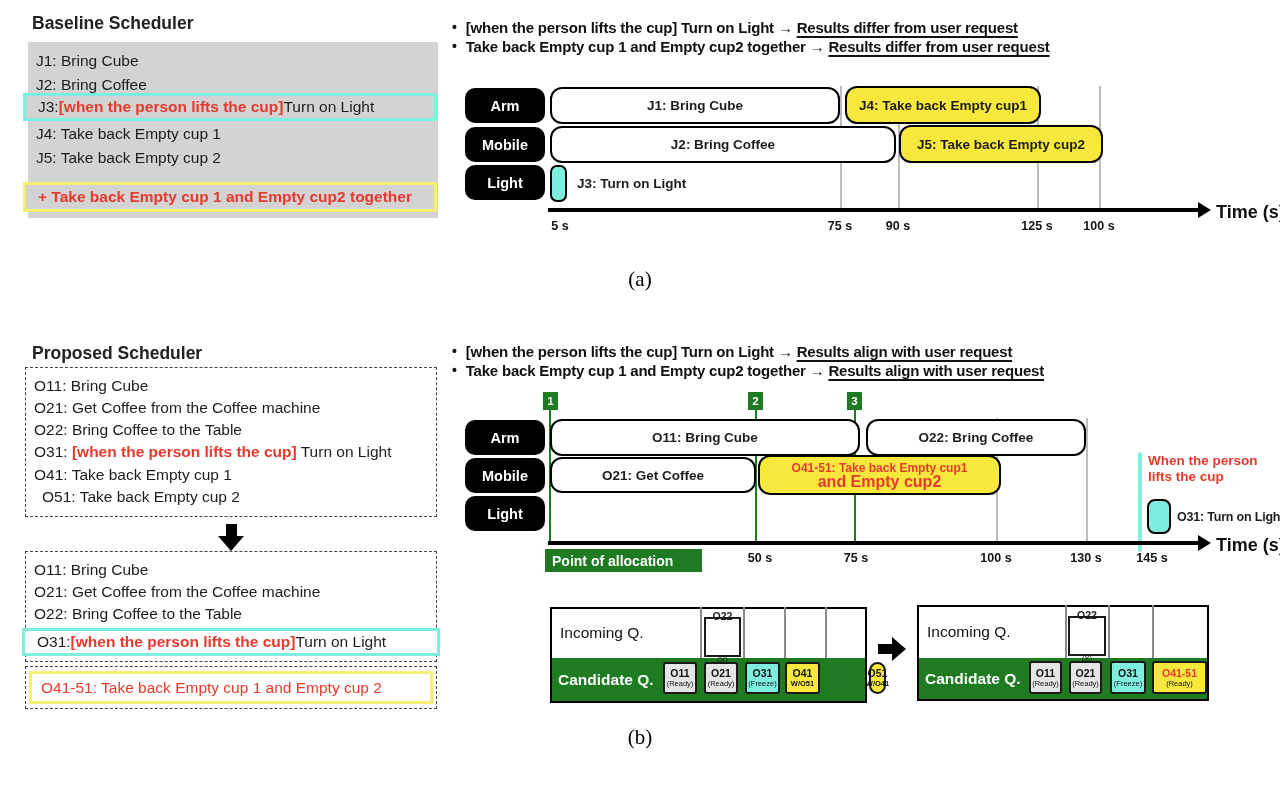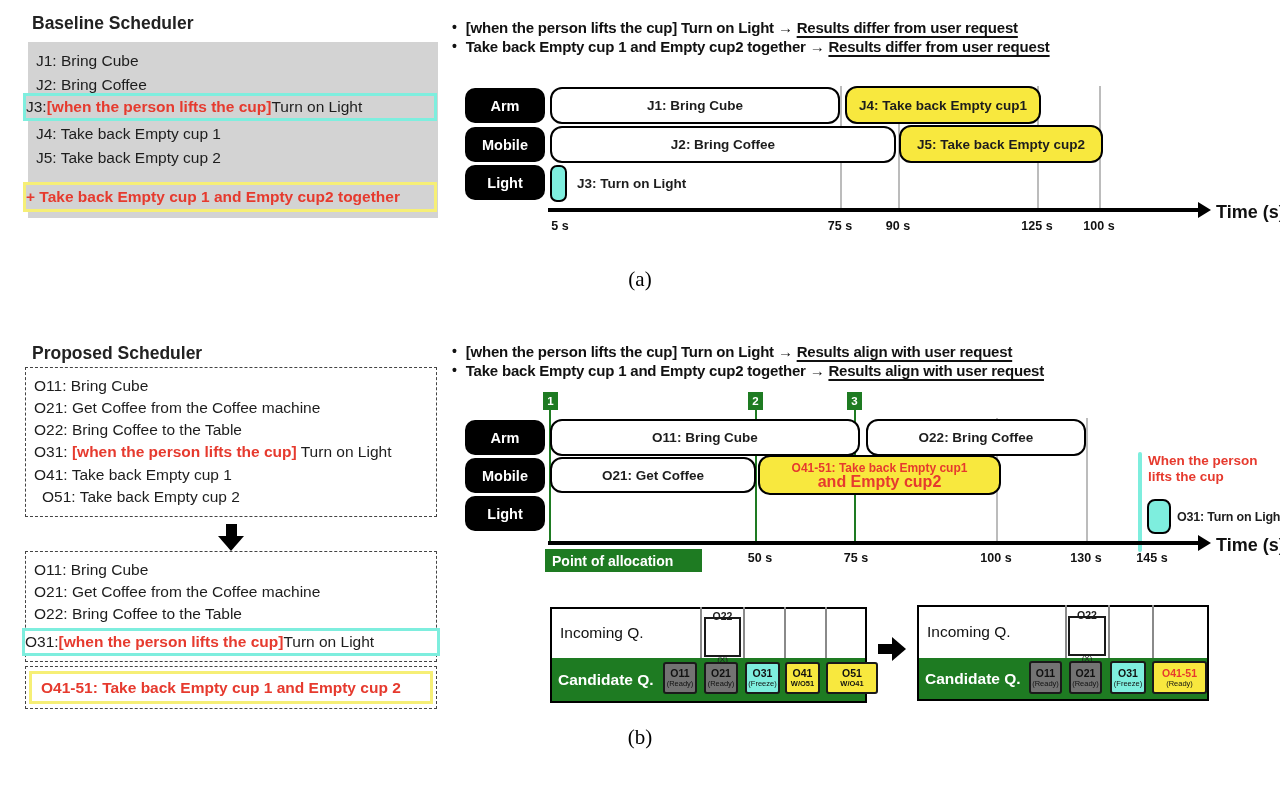--- a/index.html
+++ b/index.html
@@ -14,21 +14,21 @@
   html,body{margin:0;padding:0;background:#fff;}
   .stage{
     position:relative;width:1280px;height:788px;background:#fff;overflow:hidden;
     font-family:"Liberation Sans", sans-serif;color:#1d1d1d;
   }
   .abs{position:absolute;}
   .sched-title{font-size:17.5px;font-weight:600;color:#222;}
   .list-item{font-size:15.5px;font-weight:500;color:#1d1d1d;white-space:nowrap;}
   .red{color:var(--red);}
   .graybox{background:var(--gray-panel);}
-  .hl-line{display:flex;align-items:center;white-space:nowrap;font-size:15.5px;font-weight:500;box-sizing:border-box;}
+  .hl-line{display:flex;align-items:center;padding-left:12px;white-space:nowrap;font-size:15.5px;font-weight:500;box-sizing:border-box;}
   .hl-cyan{border:3px solid var(--cyan);}
   .hl-yellow{border:3px solid var(--yellow-border);}
   .dashedbox{border:1.6px dashed #444;box-sizing:border-box;background:#fff;}
   .bullet{display:flex;gap:9px;font-size:15px;font-weight:600;color:#111;white-space:nowrap;letter-spacing:-0.2px;}
   .bullet .dot{font-size:14px;}
   .result{text-decoration:underline;text-underline-offset:3px;text-decoration-thickness:1.5px;}
   .pill{background:#000;color:#fff;border-radius:10px;display:flex;align-items:center;justify-content:center;font-size:14.5px;font-weight:600;z-index:2;}
   .taskbox{border:2.5px solid #000;border-radius:12px;background:#fff;display:flex;align-items:center;justify-content:center;font-size:13.5px;font-weight:700;z-index:2;box-sizing:border-box;white-space:nowrap;}
   .taskbox.yellow{background:var(--yellow);}
   .smallblock{border:2.5px solid #000;border-radius:7px;background:var(--cyan);z-index:2;box-sizing:border-box;}
@@ -42,21 +42,21 @@
   .tick{transform:translateX(-50%);font-size:12.5px;font-weight:600;color:#111;white-space:nowrap;}
   .marker{background:var(--green);color:#fff;display:flex;align-items:center;justify-content:center;font-size:11.5px;font-weight:700;z-index:2;}
   .poa{background:var(--green);color:#fff;font-size:14px;font-weight:600;display:flex;align-items:center;padding-left:7px;box-sizing:border-box;white-space:nowrap;}
   .annot{color:var(--red);font-size:13.5px;font-weight:700;line-height:16px;white-space:nowrap;}
   .caption{font-family:"Liberation Serif", serif;font-size:21px;color:#000;text-align:center;}
   .qtable{border:2px solid #000;background:#fff;box-sizing:border-box;}
   .qrow-label{font-size:15.5px;font-weight:500;color:#111;display:flex;align-items:center;white-space:nowrap;}
   .qgreen{background:var(--green);}
   .qrow-label.white{color:#fff;font-weight:600;}
   .divider{width:1.5px;background:#8a8a8a;z-index:1;}
-  .qcell{border:2px solid #1a1a1a;border-radius:3px;background:#737373;display:flex;flex-direction:column;align-items:center;justify-content:center;z-index:2;box-sizing:border-box;}
+  .qcell{border:2px solid #1a1a1a;border-radius:3px;background:#e5e5e5;display:flex;flex-direction:column;align-items:center;justify-content:center;z-index:2;box-sizing:border-box;}
   .qcell .nm{font-size:10.5px;font-weight:700;line-height:11px;color:#111;}
   .qcell .st{font-size:7.5px;font-weight:400;line-height:9px;color:#111;}
   .qcell.cyan{background:var(--cyan);}
   .qcell.yellow{background:var(--yellow);}
   .qcell.yellow .nm.redname{color:var(--red);}
   .incoming-item{border:2px solid #1a1a1a;background:#fff;display:flex;flex-direction:column;align-items:center;justify-content:center;z-index:2;box-sizing:border-box;gap:33px;}
   .incoming-item .nm{font-size:10.5px;font-weight:700;line-height:11px;}
   .incoming-item .st{font-size:8px;line-height:9px;}
   .arrow-stem{background:#000;}
   .arrow-head-down{width:0;height:0;border-left:13px solid transparent;border-right:13px solid transparent;border-top:15px solid #000;}
@@ -134,21 +134,21 @@
   <div class="abs list-item" style="left:34px;top:561px;">O11: Bring Cube</div>
   <div class="abs list-item" style="left:34px;top:583px;">O21: Get Coffee from the Coffee machine</div>
   <div class="abs list-item" style="left:34px;top:605px;">O22: Bring Coffee to the Table</div>
   <div class="abs hl-line hl-cyan" style="left:22px;top:628px;width:418px;height:28px;background:#fff;">
     <span>O31: </span>
       <span class="red" style="font-weight:700;">[when the person lifts the cup]</span>
       <span> Turn on Light</span>
   </div>
   <div class="abs dashedbox" style="left:25px;top:666px;width:412px;height:43px;"></div>
   <div class="abs hl-line hl-yellow" style="left:29px;top:671px;width:404px;height:33px;background:#fff;padding-left:9px;">
-    <span class="red" style="font-weight:700;">O41-51: Take back Empty cup 1 and Empty cup 2</span>
+    <span class="red" style="font-weight:400;">O41-51: Take back Empty cup 1 and Empty cup 2</span>
   </div>
 
   <div class="abs bullet" style="left:452px;top:343px;">
     <span class="dot">•</span>
     <span><span>[when the person lifts the cup] Turn on Light</span> <span>→</span> <span class="result">Results align with user request</span></span>
   </div>
   <div class="abs bullet" style="left:452px;top:362px;">
     <span class="dot">•</span>
     <span><span>Take back Empty cup 1 and Empty cup2 together</span> <span>→</span> <span class="result">Results align with user request</span></span>
   </div>
@@ -215,21 +215,21 @@
     <span class="st">(Ready)</span>
   </div>
   <div class="abs qcell cyan" style="left:745px;top:662px;width:35px;height:32px;">
     <span class="nm">O31</span>
     <span class="st">(Freeze)</span>
   </div>
   <div class="abs qcell yellow" style="left:785px;top:662px;width:35px;height:32px;">
     <span class="nm">O41</span>
     <span class="st" style="font-weight:600;">W/O51</span>
   </div>
-  <div class="abs qcell yellow" style="left:826px;top:662px;width:52px;height:32px;">
+  <div class="abs qcell yellow" style="left:869px;top:662px;width:17px;height:32px;border-radius:14px;">
     <span class="nm">O51</span>
     <span class="st" style="font-weight:600;">W/O41</span>
   </div>
 
   <div class="abs arrow-stem" style="left:878px;top:644px;width:14px;height:10px;"></div>
   <div class="abs arrow-head-right" style="left:892px;top:637px;"></div>
 
   <div class="abs qtable" style="left:917px;top:605px;width:292px;height:96px;"></div>
   <div class="abs divider" style="left:1065px;top:605px;height:53px;"></div>
   <div class="abs divider" style="left:1108px;top:605px;height:53px;"></div>

